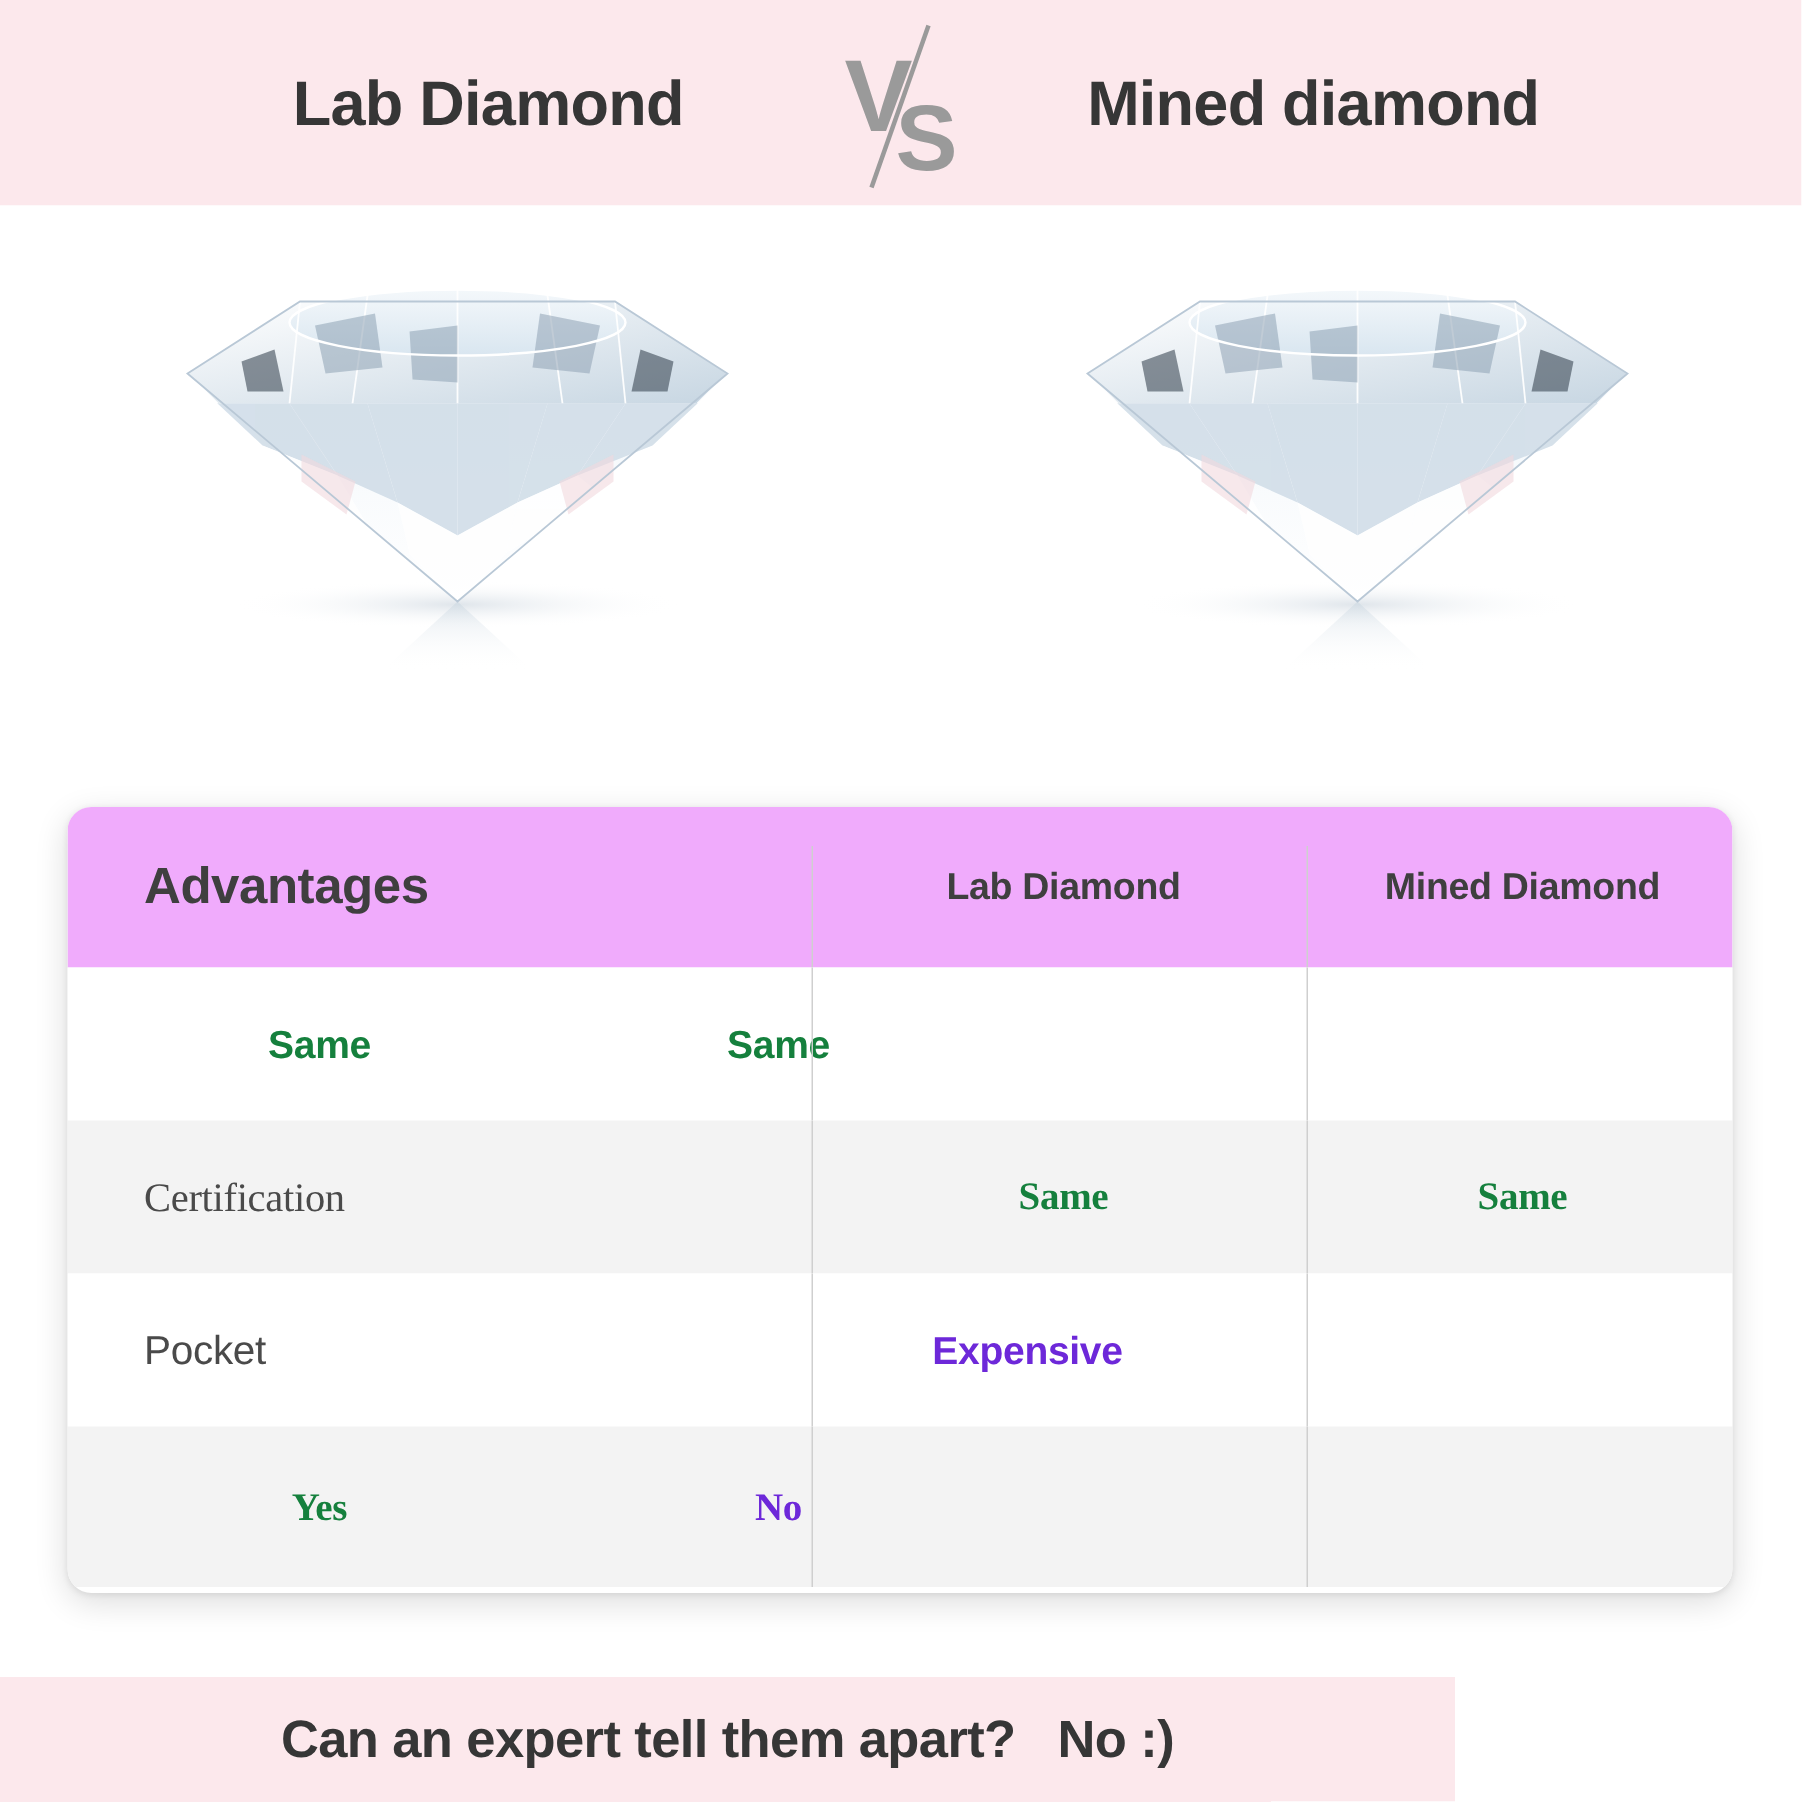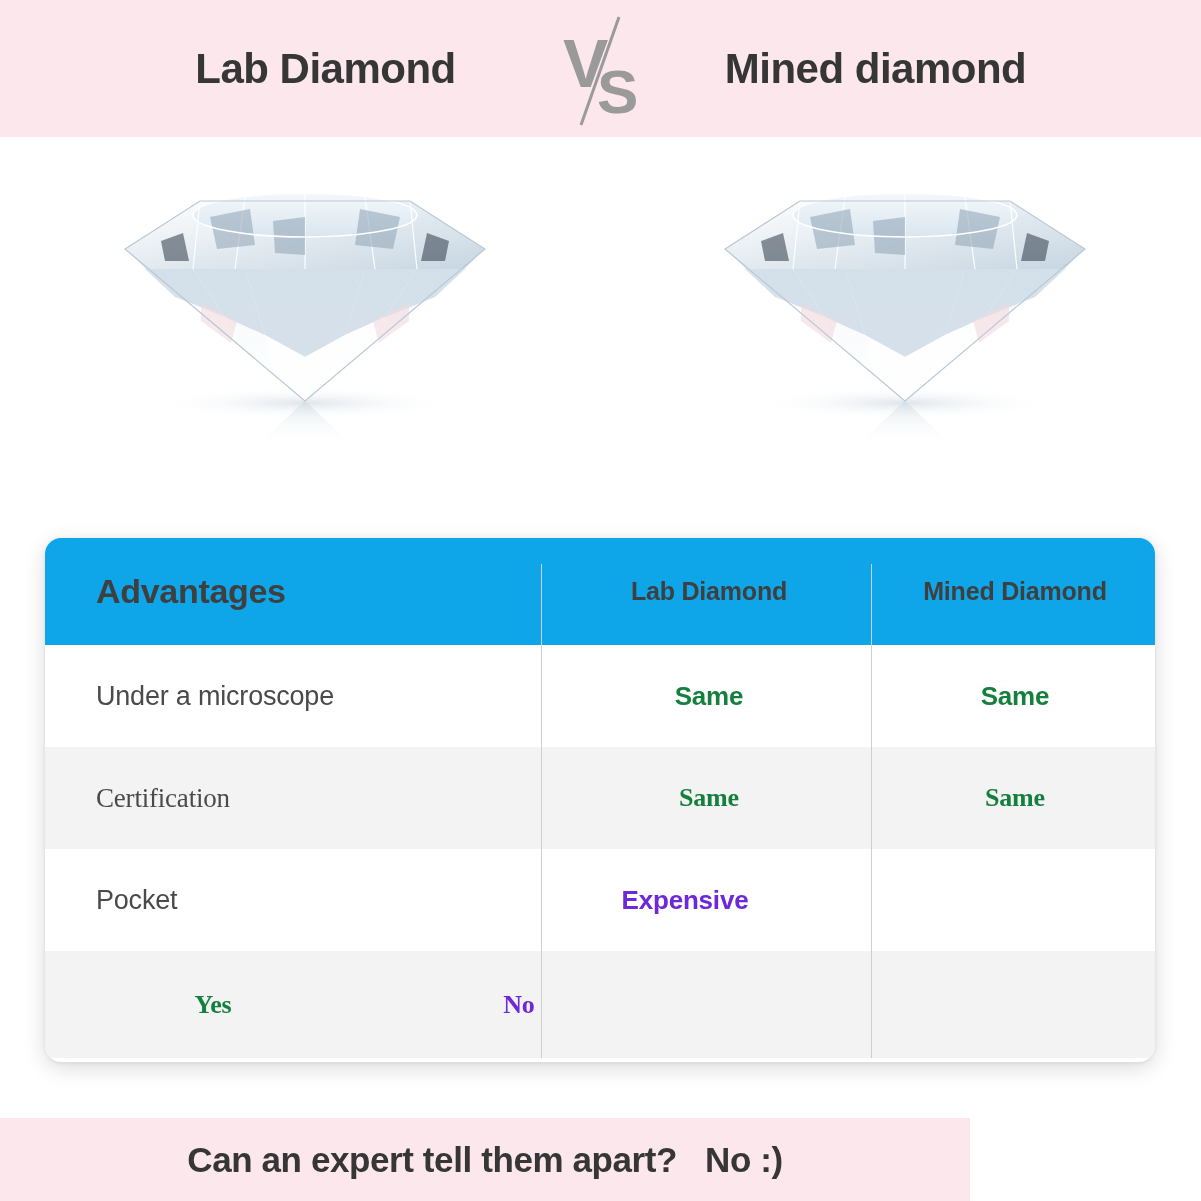--- a/index.html
+++ b/index.html
@@ -81,21 +81,21 @@
     height: 524px;
     background: #ffffff;
     border-radius: 16px;
     box-shadow: 0 6px 22px rgba(0,0,0,0.14), 0 1px 4px rgba(0,0,0,0.08);
     overflow: hidden;
   }
 
   .t-head {
     position: relative;
     height: 107px;
-    background: #0ea5e9;
+    background: #f0abfc;
     display: flex;
     align-items: center;
   }
   .t-row {
     position: relative;
     height: 102px;
     display: flex;
     align-items: center;
   }
   .t-row.alt { background: #f3f3f3; font-family: Liberation Serif, serif; }
@@ -356,23 +356,20 @@
         <span class="head-col">Lab Diamond</span>
       </div>
       <div class="col-mined">
         <span class="head-col">Mined Diamond</span>
       </div>
     </div>
 
     <div class="t-row white">
       <div class="divider d1 body"></div>
       <div class="divider d2 body"></div>
-      <div class="col-feature">
-        <span class="feature-text">Under a microscope</span>
-      </div>
       <div class="col-lab">
         <span class="val good">Same</span>
       </div>
       <div class="col-mined">
         <span class="val good">Same</span>
       </div>
     </div>
 
     <div class="t-row alt">
       <div class="divider d1 body"></div>

